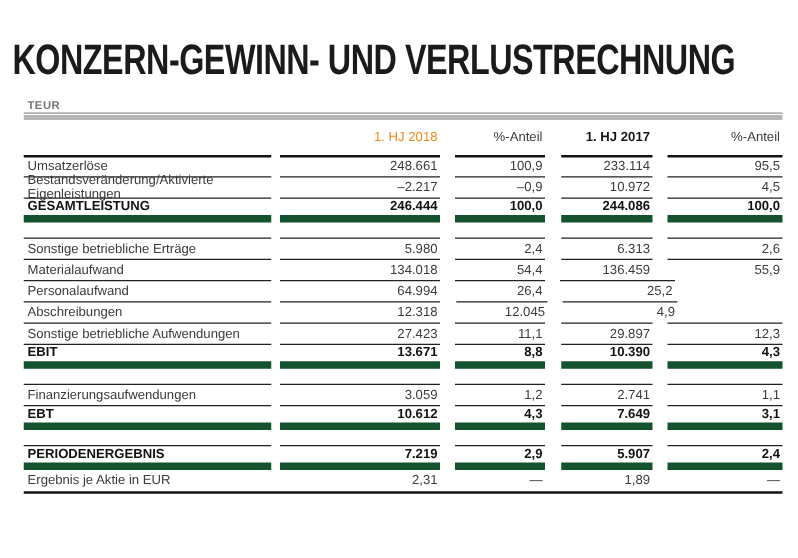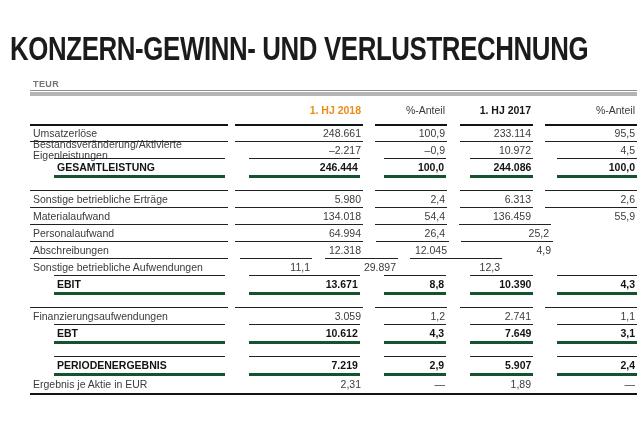--- a/index.html
+++ b/index.html
@@ -10,50 +10,50 @@
     position:relative;overflow:hidden;
     color:#3b3b3b;
   }
   .page-title{
     position:absolute;left:10px;top:6px;
     font-size:34px;font-weight:bold;color:#1b1b1b;
     letter-spacing:-0.5px;white-space:nowrap;
     transform:scaleX(0.76);transform-origin:0 0;
   }
   .table-wrap{
-    position:absolute;left:30px;top:78px;width:607px;
+    position:absolute;left:19px;top:78px;width:607px;
   }
   .unit-label{
     font-size:9px;font-weight:bold;color:#757577;
     letter-spacing:0.4px;padding-left:3px;height:12px;line-height:12px;
   }
   .rule-thin{height:1px;background:#8e8e90;}
   .rule-thick{height:4px;background:#b5b5b7;margin-top:1px;}
 
   .hdr-row{display:flex;margin-top:7px;margin-bottom:7px;}
   .cell{box-sizing:border-box;display:flex;align-items:center;height:17px;font-size:10.5px;line-height:11px;}
   .c-label{width:198px;justify-content:flex-start;padding-left:3px;}
   .c-v1{width:128px;margin-left:7px;justify-content:flex-end;padding-right:2px;}
   .c-v2{width:72px;margin-left:12px;justify-content:flex-end;padding-right:2px;}
   .c-v3{width:73px;margin-left:13px;justify-content:flex-end;padding-right:2px;}
   .c-v4{width:92px;margin-left:12px;justify-content:flex-end;padding-right:2px;}
   .hdr-row .cell{height:14px;border:none;}
-  .h-orange{color:#ed8b18;font-weight:bold;}
+  .h-orange{color:#ed8b18;font-weight:normal;}
   .h-blackbold{color:#161616;font-weight:bold;}
   .h-reg{color:#3b3b3b;}
 
   .section{margin-top:12px;}
   .section.first{margin-top:0;}
   .section.last{border-bottom:2px solid #131313;}
   .t-row{display:flex;}
   .t-row .cell{border-top:1px solid #222222;}
   .section.first .t-row:first-child .cell{border-top:2px solid #131313;}
   .t-row.total .cell{
-    border-bottom:3px solid #14532d;
-    font-weight:bold;color:#131313;height:20px;margin-left:24px;
+    border-bottom:6px solid #14532d;
+    font-weight:bold;color:#131313;height:20px;
   }
   .t-row.noline .cell{border-top:none;}
 </style>
 </head>
 <body>
 
 <h1 class="page-title">KONZERN-GEWINN- UND VERLUSTRECHNUNG</h1>
 
 <div class="table-wrap">
   <div class="unit-label">TEUR</div>
@@ -114,20 +114,21 @@
           <div class="cell c-v4">25,2</div>
         </div>
         <div class="t-row">
           <div class="cell c-label">Abschreibungen</div>
           <div class="cell c-v1">12.318</div>
           <div class="cell c-v3">12.045</div>
           <div class="cell c-v4">4,9</div>
         </div>
         <div class="t-row">
           <div class="cell c-label">Sonstige betriebliche Aufwendungen</div>
+          <div class="cell c-v1">27.423</div>
           <div class="cell c-v2">11,1</div>
           <div class="cell c-v3">29.897</div>
           <div class="cell c-v4">12,3</div>
         </div>
         <div class="t-row total">
           <div class="cell c-label">EBIT</div>
           <div class="cell c-v1">13.671</div>
           <div class="cell c-v2">8,8</div>
           <div class="cell c-v3">10.390</div>
           <div class="cell c-v4">4,3</div>

